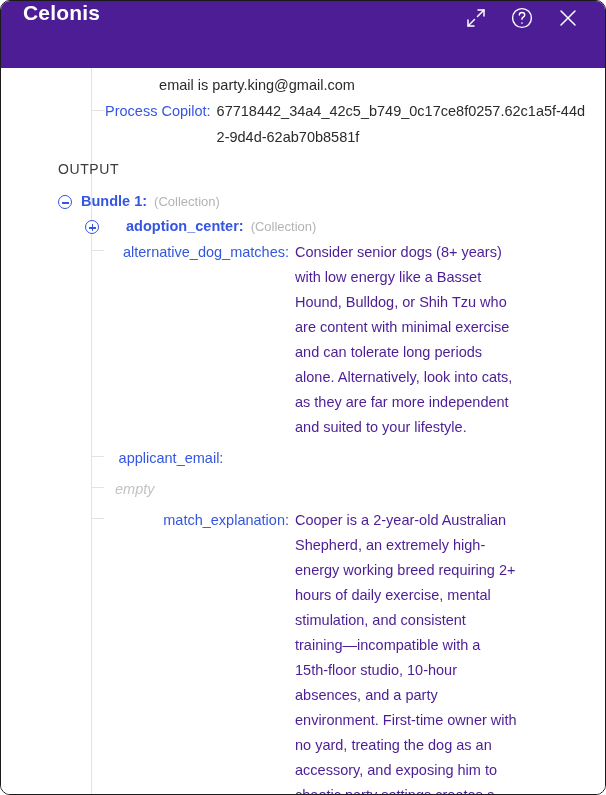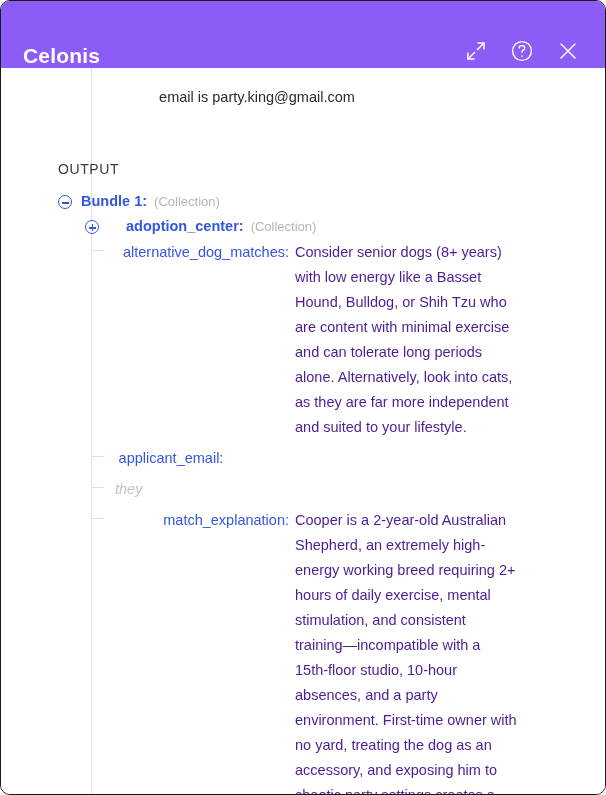--- a/index.html
+++ b/index.html
@@ -19,23 +19,23 @@
     border-radius: 10px;
     overflow: hidden;
   }
 
   
   #titlebar {
     position: absolute;
     top: 0; left: 0;
     width: 604px;
     height: 67px;
-    background: #8b5cf6;
+    background: #4c1d95;
     display: flex;
-    align-items: flex-end;
+    align-items: flex-start;
     padding: 0 20px 0 22px;
   }
   #titlebar .title {
     color: #ffffff;
     font-size: 21px;
     font-weight: bold;
     letter-spacing: 0.2px;
     flex: 0 0 auto;
   }
   #titlebar .spacer { flex: 1 1 auto; }
@@ -66,21 +66,21 @@
     left: 90px;
     top: 0;
     width: 1px;
     height: 726px;
     background: #e3e3e3;
   }
 
   
   .convo {
     position: absolute;
-    left: 0; top: 16px;
+    left: 0; top: 4px;
     width: 604px;
   }
   .convo-row {
     position: relative;
     padding-left: 104px;
     padding-right: 14px;
     font-size: 14.5px;
     line-height: 26px;
     color: #2b2b2b;
   }
@@ -265,20 +265,27 @@
       </svg>
     </div>
   </div>
 
   <div id="body">
 
     <div class="trunk-line"></div>
 
     <div class="convo">
       <div class="convo-text-plain">email is party.king@gmail.com</div>
+      <div class="convo-row">
+        <div class="elbow"></div>
+        <div class="copilot-row">
+          <span class="copilot-label">Process Copilot:</span>
+          <span class="copilot-value">67718442_34a4_42c5_b749_0c17ce8f0257.62c1a5f-44d2-9d4d-62ab70b8581f</span>
+        </div>
+      </div>
     </div>
 
     <div class="output-heading">OUTPUT</div>
 
     <div class="tree">
 
       <div class="tree-row row-bundle">
         <span class="toggle minus"></span>
         <span class="label">Bundle 1:</span>
         <span class="meta">(Collection)</span>
@@ -296,21 +303,21 @@
         <span class="val">Consider senior dogs (8+ years) with low energy like a Basset Hound, Bulldog, or Shih Tzu who are content with minimal exercise and can tolerate long periods alone. Alternatively, look into cats, as they are far more independent and suited to your lifestyle.</span>
       </div>
 
       <div class="tree-row row-leaf narrow">
         <span class="tick"></span>
         <span class="key">applicant_email:</span>
       </div>
 
       <div class="tree-row row-leaf narrow">
         <span class="tick"></span>
-        <span class="val empty">they</span>
+        <span class="val empty">empty</span>
       </div>
 
       <div class="tree-row row-leaf wide">
         <span class="tick"></span>
         <span class="key">match_explanation:</span>
         <span class="val">Cooper is a 2-year-old Australian Shepherd, an extremely high-energy working breed requiring 2+ hours of daily exercise, mental stimulation, and consistent training—incompatible with a 15th-floor studio, 10-hour absences, and a party environment. First-time owner with no yard, treating the dog as an accessory, and exposing him to chaotic party settings creates a recipe for severe behavioral issues and neglect.</span>
       </div>
 
     </div>
   </div>

